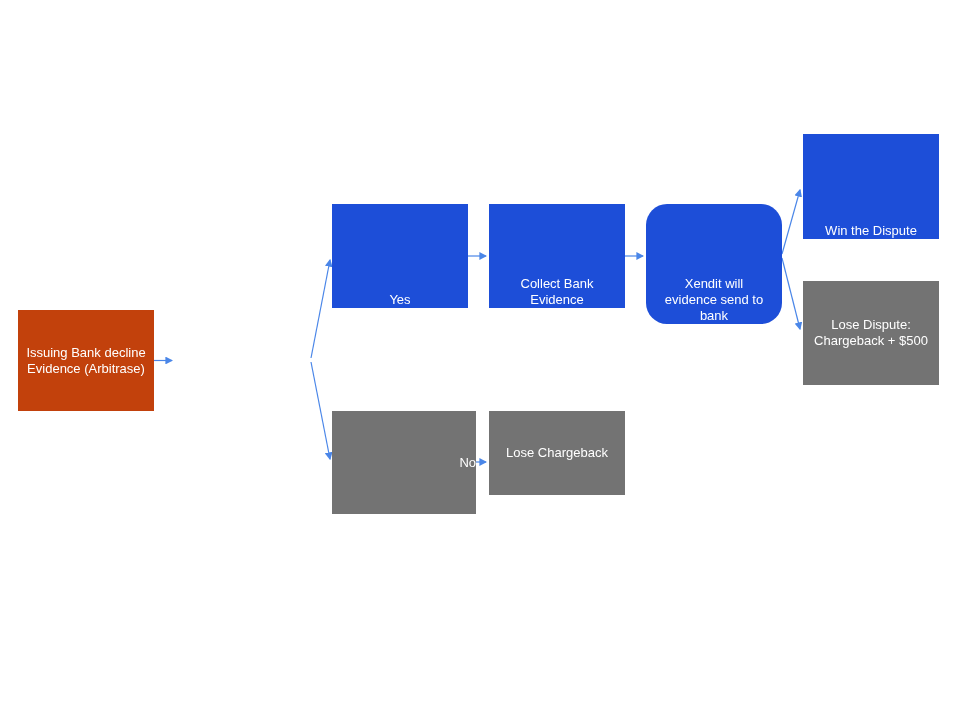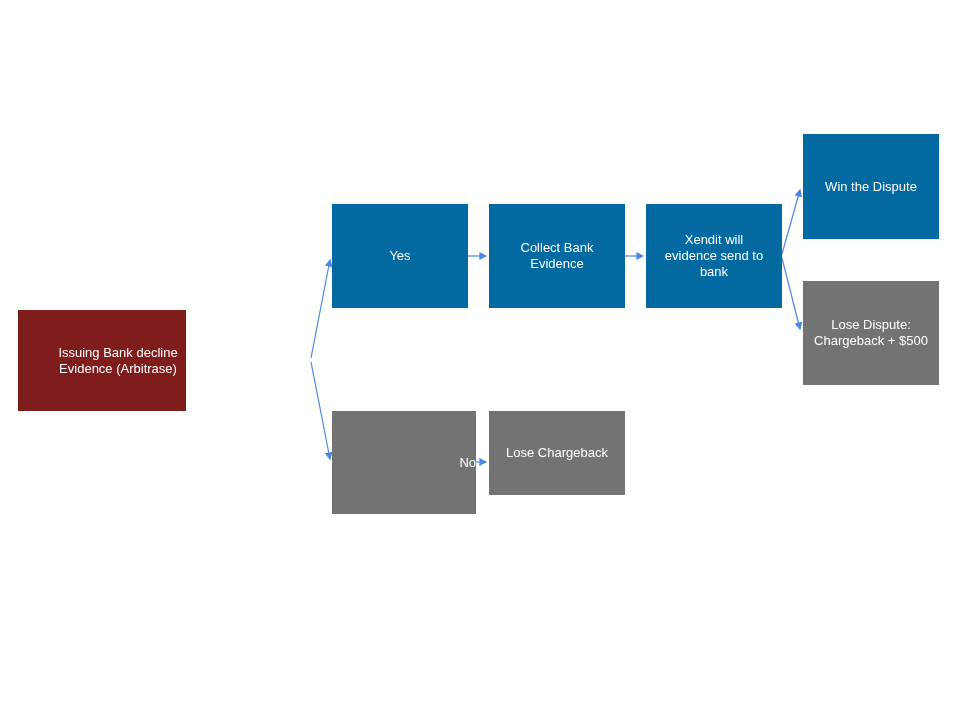--- a/index.html
+++ b/index.html
@@ -32,22 +32,22 @@
     color: #ffffff;
     font-size: 13px;
     line-height: 16px;
   }
   .node .label {
     max-width: 124px;
   }
   .node--narrow .label {
     max-width: 110px;
   }
-  .node--gray { background: #7f1d1d; padding-left: 32px; }
-  .node--blue { background: #0369a1; }
+  .node--gray { background: #c2410c; }
+  .node--blue { background: #1d4ed8; align-items: flex-end; }
   .node--red  { background: #737373; }
 </style>
 </head>
 <body>
 
 <div class="canvas">
 
   <svg class="arrow-layer" width="960" height="720" viewBox="0 0 960 720" xmlns="http://www.w3.org/2000/svg">
     <defs>
       <marker id="ah" viewBox="0 0 10 10" refX="8.5" refY="5" markerWidth="6.5" markerHeight="6.5" orient="auto-start-reverse">
@@ -72,21 +72,21 @@
 
 
   <div class="node node--blue" style="left:332px; top:204px; width:136px; height:104px;">
     <span class="label">Yes</span>
   </div>
 
   <div class="node node--blue" style="left:489px; top:204px; width:136px; height:104px;">
     <span class="label">Collect Bank Evidence</span>
   </div>
 
-  <div class="node node--blue node--narrow" style="left:646px; top:204px; width:136px; height:104px;">
+  <div class="node node--blue node--narrow" style="left:646px; top:204px; width:136px; height:120px;border-radius:21px;">
     <span class="label">Xendit will evidence send to bank</span>
   </div>
 
   <div class="node node--blue" style="left:803px; top:134px; width:136px; height:105px;">
     <span class="label">Win the Dispute</span>
   </div>
 
   <div class="node node--red" style="left:803px; top:281px; width:136px; height:104px;">
     <span class="label">Lose Dispute: Chargeback + $500</span>
   </div>

